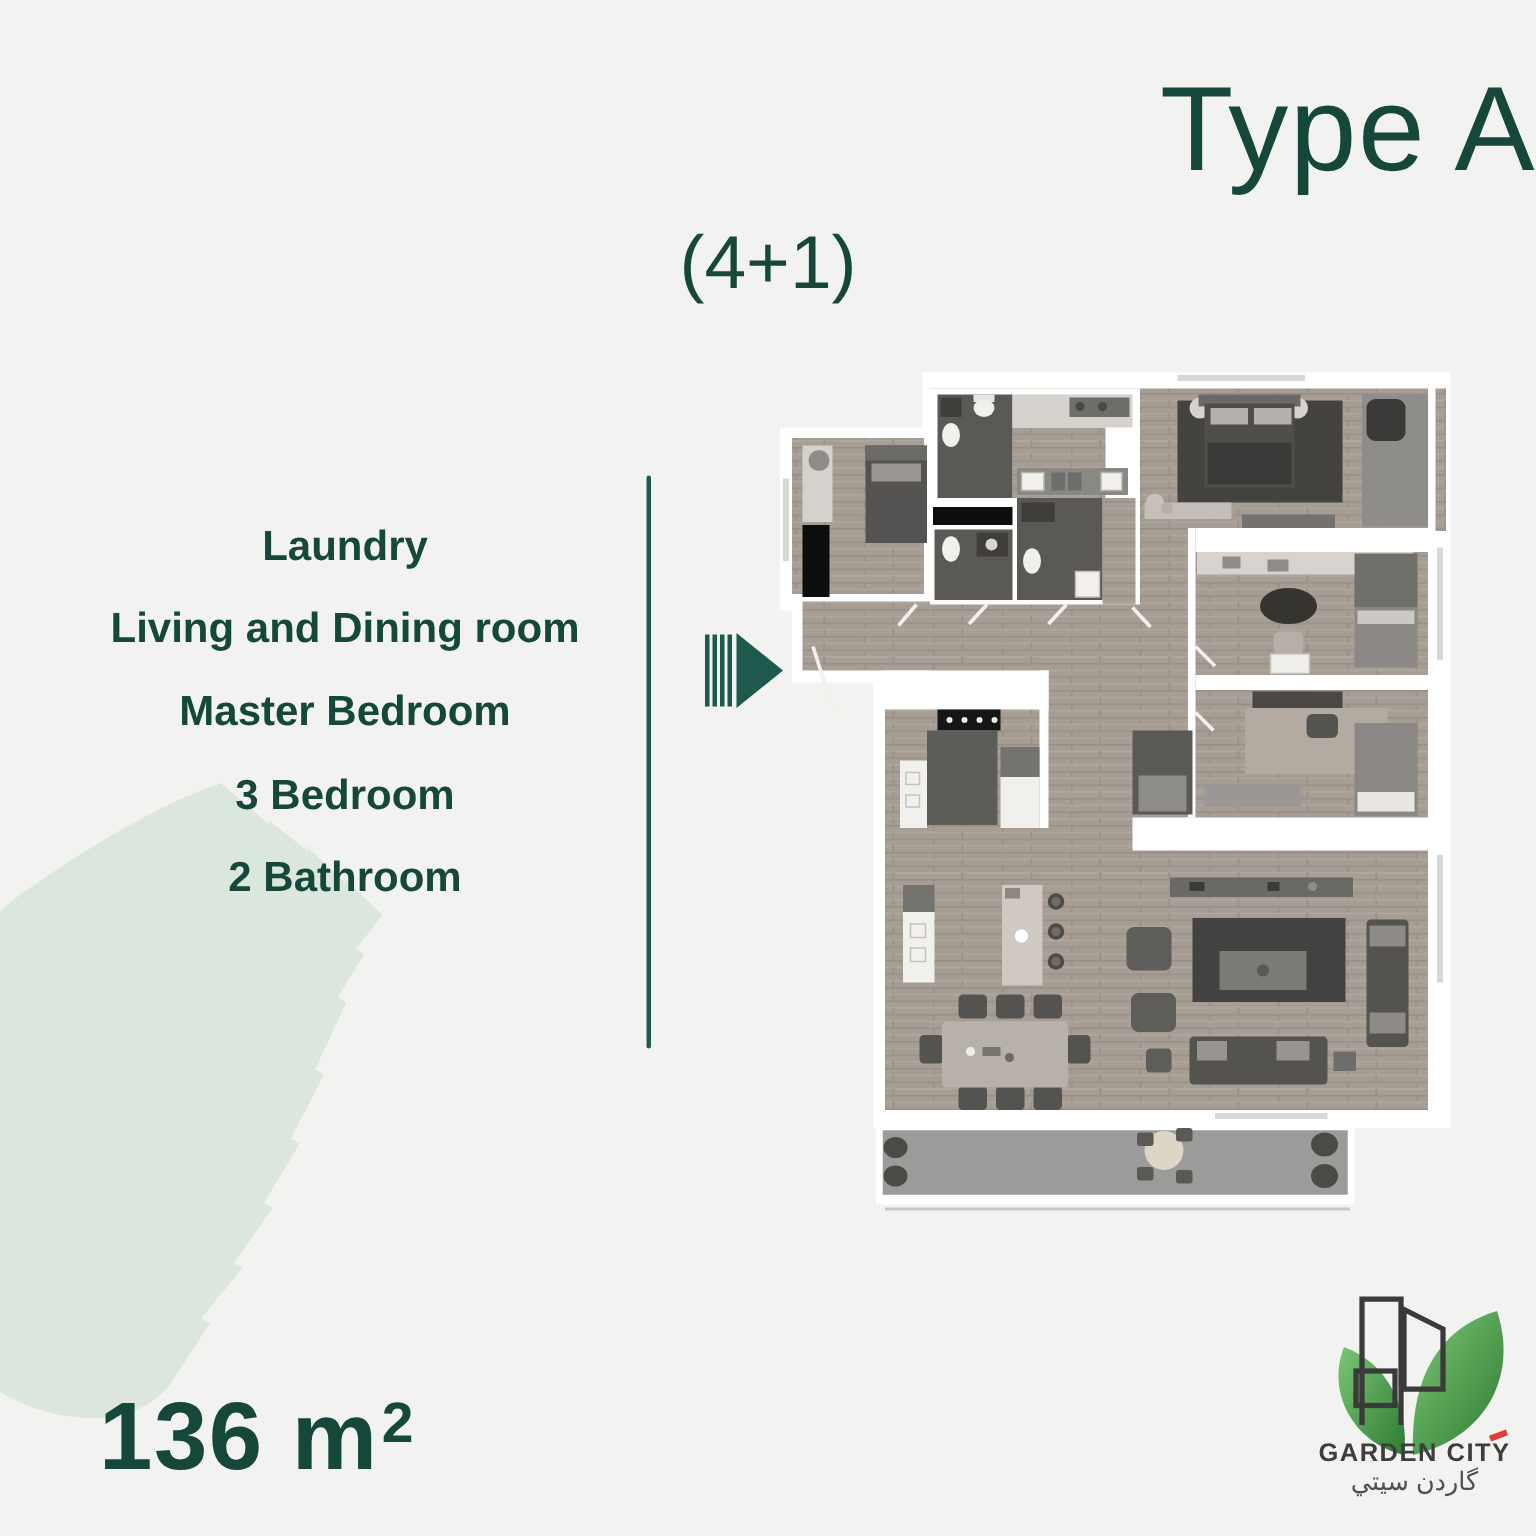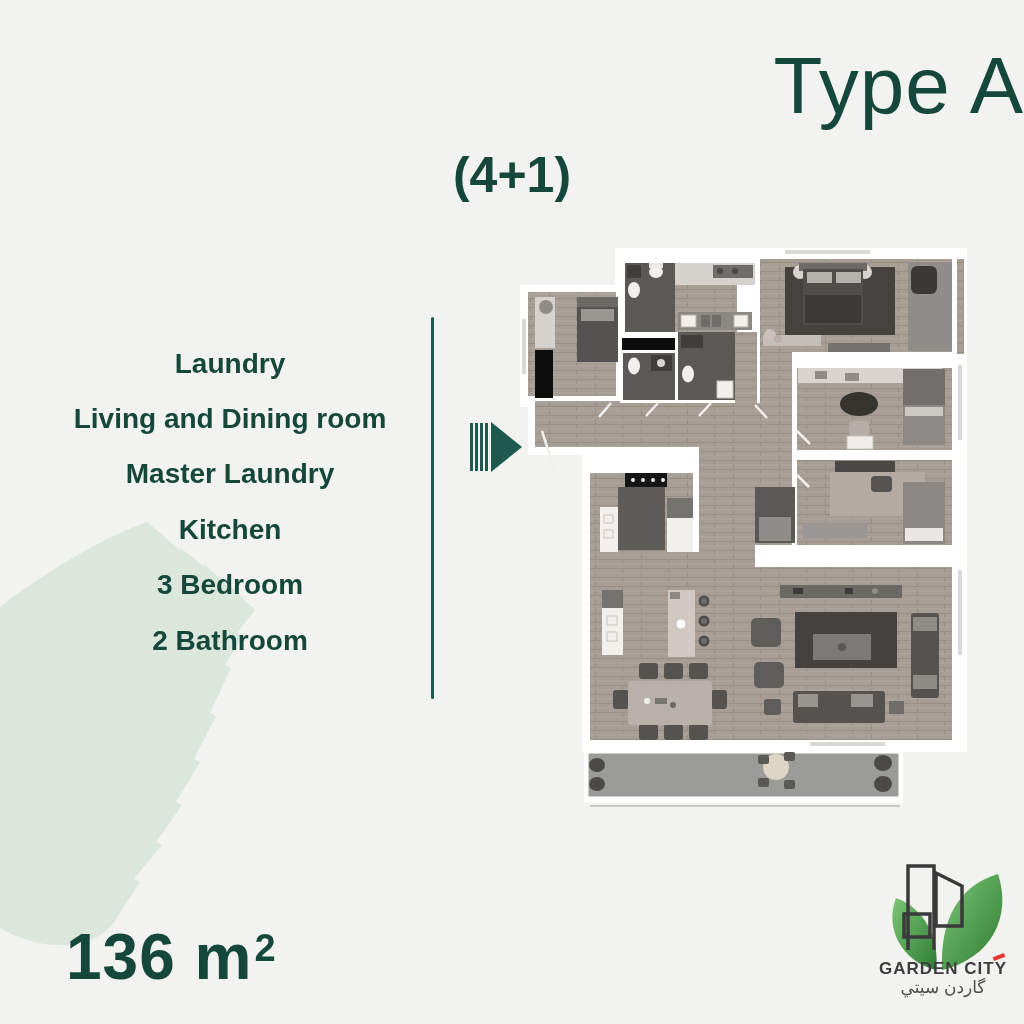--- a/index.html
+++ b/index.html
@@ -2,21 +2,21 @@
 <html><head>
 <meta charset="utf-8">
 <style>
   html,body{margin:0;padding:0;}
   body{width:1024px;height:1024px;position:relative;overflow:hidden;
        background:#f2f3f1;font-family:"Liberation Sans",sans-serif;}
   .abs{position:absolute;}
   
   .title{left:0;right:0;top:40px;text-align:right;font-size:80px;font-weight:400;
          color:#15483b;letter-spacing:1px;}
-  .subtitle{left:0;right:0;top:146px;text-align:center;font-size:50px;font-weight:700;
+  .subtitle{left:0;right:0;top:146px;text-align:center;font-size:50px;font-weight:400;
          color:#15483b;}
   
   .features{left:30px;top:336px;width:400px;display:flex;flex-direction:column;}
   .feature-item{height:55.4px;display:flex;align-items:center;justify-content:center;
          font-size:28px;font-weight:700;color:#15483b;white-space:nowrap;}
   
   .divider{left:431px;top:317px;width:3px;height:382px;background:#1e5b4e;border-radius:2px;}
   .arrow{left:470px;top:421px;width:54px;height:52px;}
   
   .area{left:66px;top:920px;color:#15483b;font-size:64px;font-weight:600;letter-spacing:1px;}
@@ -40,22 +40,21 @@
     L243,126 L237,123 L255,100
     L228,74 L231,79 L203,53 L206,58 L178,36 L181,41 L147,12 Z"></path>
 </svg>
 
 <div class="abs title">Type A</div>
 <div class="abs subtitle">(4+1)</div>
 
 <div class="abs features">
   <div class="feature-item">Laundry</div>
   <div class="feature-item">Living and Dining room</div>
-  <div class="feature-item">Master Laundry</div>
-  <div class="feature-item">Kitchen</div>
+  <div class="feature-item">Master Bedroom</div>
   <div class="feature-item">3 Bedroom</div>
   <div class="feature-item">2 Bathroom</div>
 </div>
 
 <div class="abs divider"></div>
 <svg class="abs arrow" viewBox="0 0 54 52">
   <g fill="#1d5a4d">
     <rect x="0" y="2" width="3" height="48"></rect>
     <rect x="5" y="2" width="3" height="48"></rect>
     <rect x="10" y="2" width="3" height="48"></rect>

